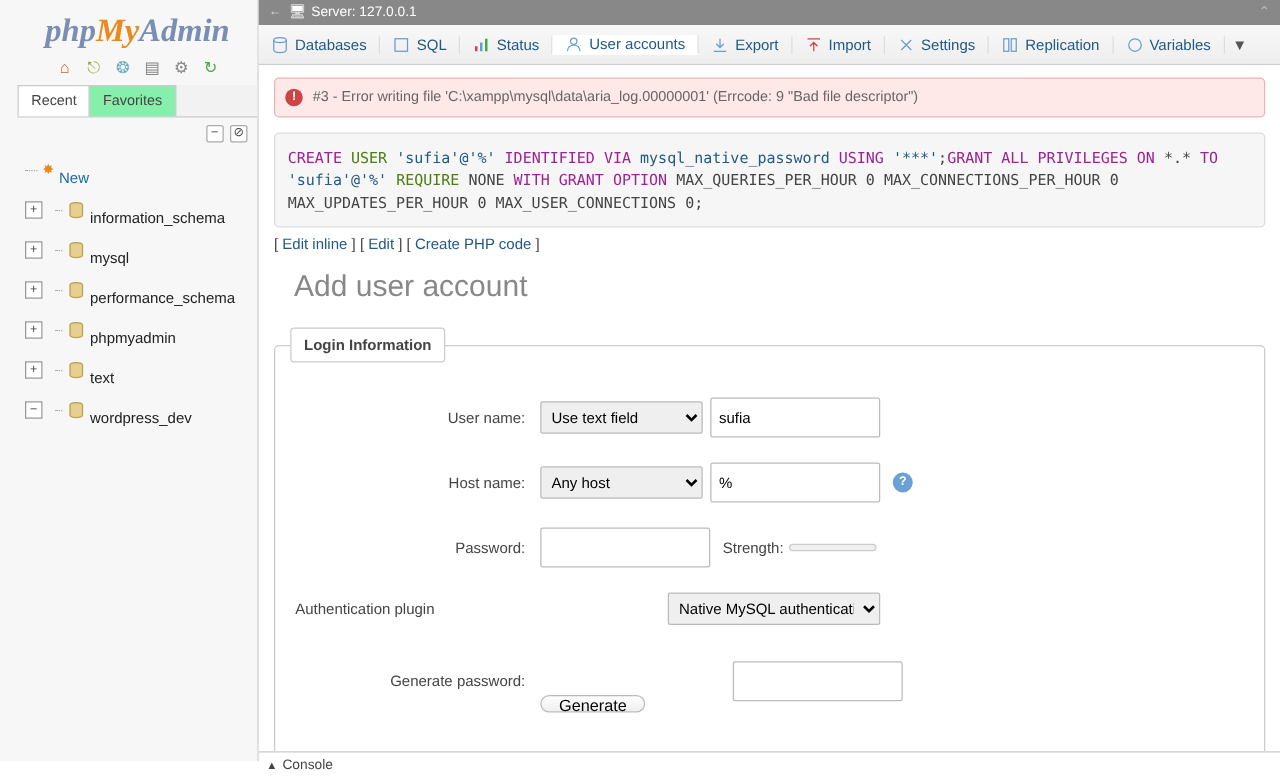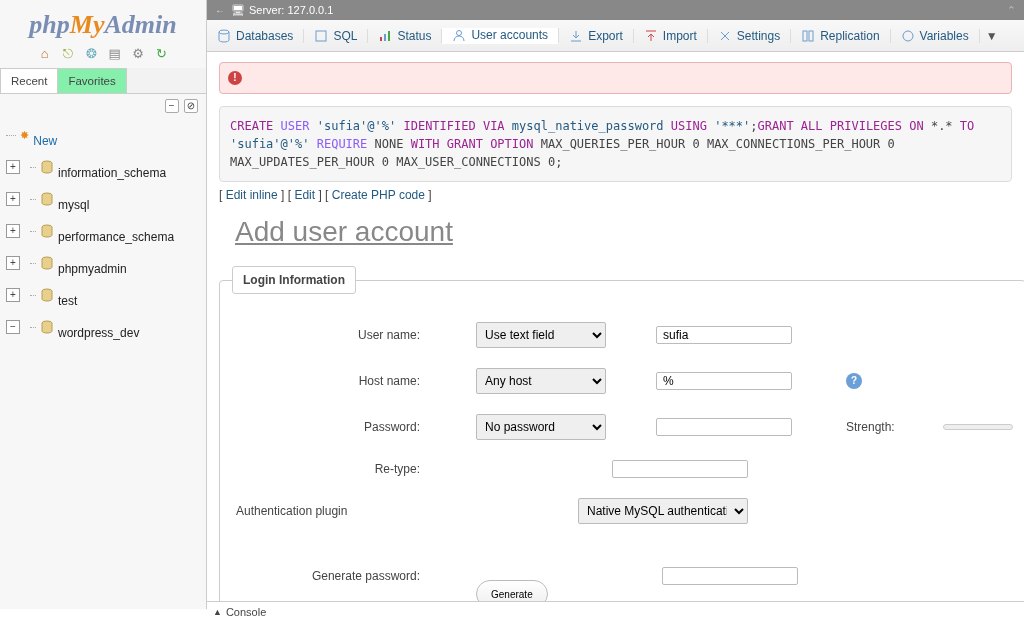--- a/index.html
+++ b/index.html
@@ -1,17 +1,17 @@
 <!DOCTYPE html>
 <html><head>
 <meta charset="utf-8">
 <style>
 * { box-sizing: border-box; margin: 0; padding: 0; }
 body { font-family: sans-serif; font-size: 12px; color: #444; background: #fff; width: 1024px; height: 621px; overflow: hidden; position: relative; }
-.left-panel { position: absolute; left: 0; top: 0; width: 207px; height: 609px; background: #f7f7f7; border-right: 1px solid #ccc; }
+.left-panel { position: absolute; left: 0; top: 0; width: 207px; height: 609px; background: #f7f7f7; border-right: 1px solid #ccc; padding-left: 14px; }
 .logo { text-align: center; padding: 10px 0 4px; font-family: Georgia, serif; font-size: 26px; font-weight: bold; font-style: italic; }
 .logo .php { color: #7a8db3; }
 .logo .my { color: #e88a1e; }
 .logo .admin { color: #7a8db3; }
 .icons-row { text-align: center; padding: 2px 0 6px; }
 .icons-row span { display: inline-block; width: 16px; height: 16px; margin: 0 2px; font-size: 13px; vertical-align: middle; }
 .icon-home { color: #c06a2a; }
 .icon-exit { color: #9a3; }
 .icon-globe { color: #6ab; }
 .icon-doc { color: #888; }
@@ -45,40 +45,40 @@
 .top-tabs .ttab.active { background: #fff; border-bottom: 2px solid #fff; margin-bottom: -1px; font-weight: 400; }
 .top-tabs .more { padding: 0 6px; display: flex; align-items: center; color: #555; }
 
 .content { padding: 10px 12px; overflow: auto; height: calc(621px - 20px - 32px); }
 .error-box { background: #ffe8e8; border: 1px solid #e8b4b4; border-radius: 4px; padding: 8px; margin-bottom: 12px; display: flex; align-items: center; }
 .error-box .erricon { width: 14px; height: 14px; background: #c44; border-radius: 50%; color: #fff; font-size: 10px; font-weight: bold; text-align: center; line-height: 14px; margin-right: 8px; flex-shrink: 0; }
 .error-box .errtext { color: #666; font-size: 11.5px; }
 
 .sql-box { background: #f6f6f6; border: 1px solid #ddd; border-radius: 4px; padding: 10px; font-family: Consolas, monospace; font-size: 12px; line-height: 18px; margin-bottom: 6px; word-break: break-word; }
 .kw-blue { color: #9b2393; }
-.kw-orange { color: #8b5cf6; }
+.kw-orange { color: #4d7c0f; }
 .kw-violet { color: #235a81; }
 .kw-str { color: #235a81; }
 
 .link-row { font-size: 12px; margin-bottom: 14px; }
 .link-row a { color: #235a81; text-decoration: none; cursor: pointer; }
 
-h2.page-title { font-size: 28px; color: #888; font-weight: normal; margin: 13px 0 18px 16px; text-decoration: underline; }
+h2.page-title { font-size: 24px; color: #888; font-weight: normal; margin: 13px 0 18px 16px; }
 
 fieldset.form { border: 1px solid #ccc; border-radius: 4px; padding: 18px 12px 28px; margin-bottom: 18px; position: relative; }
 fieldset.form legend { background: #fff; border: 1px solid #ccc; border-radius: 3px; padding: 6px 10px; font-size: 12px; font-weight: bold; color: #444; }
-.form-row { display: flex; align-items: center; margin: 10px 0 20px; gap: 44px; }
+.form-row { display: flex; align-items: center; margin: 10px 0 20px; }
 .form-row label { width: 200px; text-align: right; padding-right: 12px; font-size: 12px; }
 .form-row select { height: 26px; width: 130px; border: 1px solid #bbb; border-radius: 2px; padding: 0 4px; font-size: 12px; margin-right: 6px; }
-.form-row input[type=text], .form-row input[type=password] { height: 18px; width: 136px; border: 1px solid #bbb; border-radius: 2px; padding: 0 6px; font-size: 12px; }
+.form-row input[type=text], .form-row input[type=password] { height: 32px; width: 136px; border: 1px solid #bbb; border-radius: 2px; padding: 0 6px; font-size: 12px; }
 .form-row select.wide { width: 170px; margin-left: 58px; }
 .form-row .help-icon { width: 16px; height: 16px; border-radius: 50%; background: #6aa0d6; color: #fff; font-size: 10px; font-weight: bold; text-align: center; line-height: 16px; margin-left: 10px; }
 .form-row .strength-label { margin-left: 10px; font-size: 12px; }
 .strength-bar { display: inline-block; width: 70px; height: 6px; background: #eee; border: 1px solid #ccc; border-radius: 3px; margin-left: 4px; vertical-align: middle; }
-button.gen { height: 28px; padding: 0 14px; border: 1px solid #bbb; border-radius: 14px; background: linear-gradient(#fff,#eee); font-size: 10px; cursor: pointer; margin-top: 36px; }
+button.gen { height: 14px; padding: 0 14px; border: 1px solid #bbb; border-radius: 14px; background: linear-gradient(#fff,#eee); font-size: 13px; cursor: pointer; margin-top: 36px; }
 .form-row .auth-label { width: 244px; text-align: left; padding-left: 4px; }
 
 .console-bar { position: absolute; left: 207px; bottom: 0; right: 0; height: 20px; background: #fff; border-top: 1px solid #ccc; display: flex; align-items: center; padding: 0 6px; font-size: 11px; }
 .console-bar .caret { margin-right: 4px; font-size: 9px; }
 </style>
 </head>
 <body>
 
 <div class="left-panel">
   <div class="logo">
@@ -142,21 +142,21 @@
           </svg></span>
       <a>phpmyadmin</a>
     </div>
     <div class="tree-item">
       <span class="expander">+</span>
         <span class="dash2"></span>
       <span class="dbicon"><svg viewBox="0 0 14 14">
             <ellipse cx="7" cy="3" rx="5" ry="2" fill="#e8cf8e" stroke="#b5a050"></ellipse>
             <path d="M2 3v8c0 1.1 2.2 2 5 2s5-.9 5-2V3" fill="#e8cf8e" stroke="#b5a050"></path>
           </svg></span>
-      <a>test</a>
+      <a>text</a>
     </div>
     <div class="tree-item">
       <span class="expander">−</span>
         <span class="dash2"></span>
       <span class="dbicon"><svg viewBox="0 0 14 14">
             <ellipse cx="7" cy="3" rx="5" ry="2" fill="#e8cf8e" stroke="#b5a050"></ellipse>
             <path d="M2 3v8c0 1.1 2.2 2 5 2s5-.9 5-2V3" fill="#e8cf8e" stroke="#b5a050"></path>
           </svg></span>
       <a>wordpress_dev</a>
     </div>
@@ -230,20 +230,21 @@
             <circle cx="7" cy="7" r="5" fill="none" stroke="#6a9dcf"></circle>
           </svg></span>
         <span>Variables</span>
       </div>
     <div class="more">▼</div>
   </div>
 
   <div class="content">
     <div class="error-box">
       <span class="erricon">!</span>
+      <span class="errtext">#3 - Error writing file 'C:\xampp\mysql\data\aria_log.00000001' (Errcode: 9 "Bad file descriptor")</span>
     </div>
 
     <div class="sql-box">
       <span class="kw-blue">CREATE</span>
       <span class="kw-orange">USER</span>
       <span class="kw-str">'sufia'@'%'</span>
       <span class="kw-blue">IDENTIFIED VIA</span>
       <span class="kw-violet">mysql_native_password</span>
       <span class="kw-blue">USING</span>
       <span class="kw-str">'***'</span><span>;</span><span class="kw-blue">GRANT ALL PRIVILEGES ON</span>
@@ -276,30 +277,25 @@
 
       <div class="form-row">
         <label>Host name:</label>
         <select><option>Any host</option></select>
         <input type="text" value="%" style="">
         <span class="help-icon">?</span>
       </div>
 
       <div class="form-row">
         <label>Password:</label>
-        <select><option>No password</option></select>
         <input type="password" style="">
         <span class="strength-label">Strength:</span>
         <span class="strength-bar"></span>
       </div>
 
-      <div class="form-row">
-        <label>Re-type:</label>
-        <input type="password" style="margin-left: 136px;">
-      </div>
 
       <div class="form-row">
         <label class="auth-label">Authentication plugin</label>
         <select class="wide"><option>Native MySQL authentication</option></select>
       </div>
 
       <div class="form-row" style="margin-bottom:6px">
         <label>Generate password:</label>
         <button class="gen">Generate</button>
         <input type="text" style="margin-left: 70px;">

